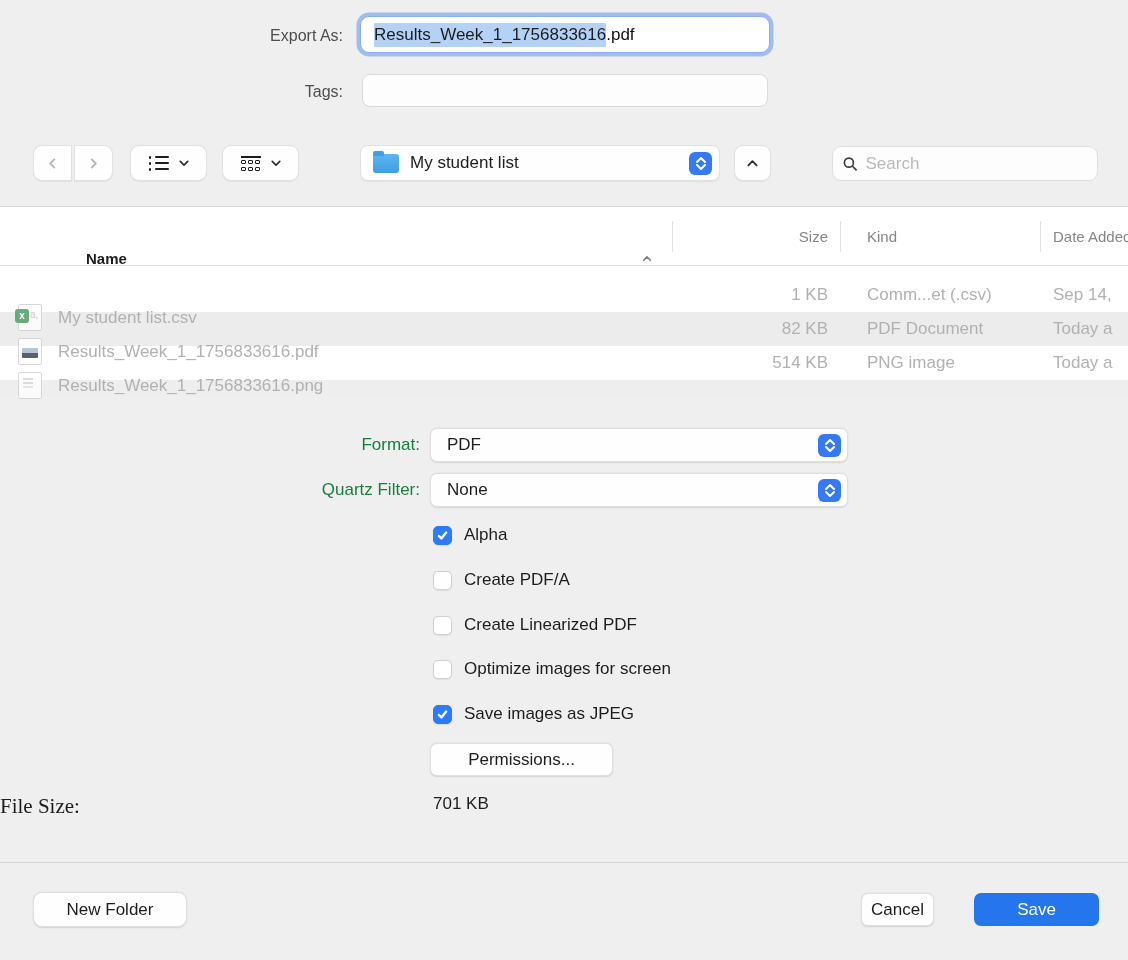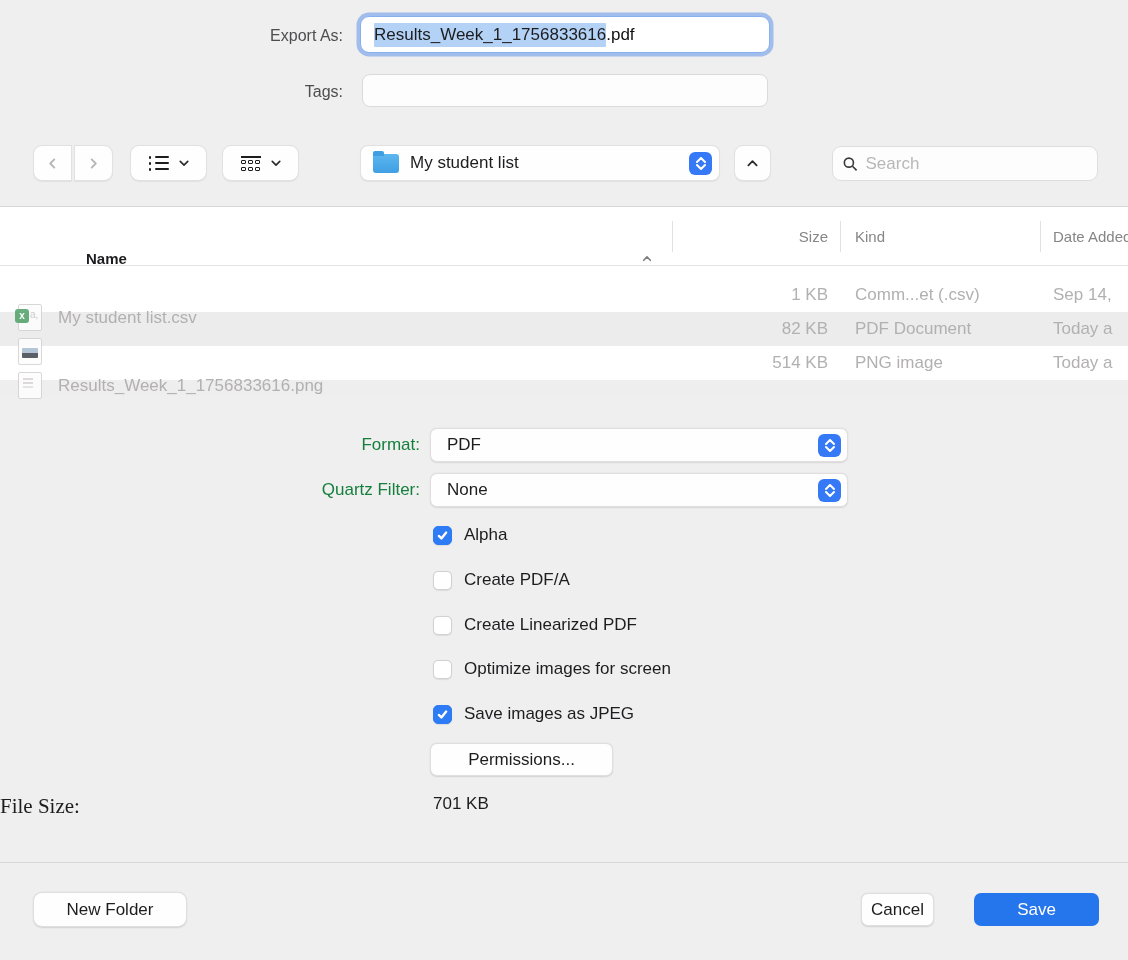--- a/index.html
+++ b/index.html
@@ -59,21 +59,21 @@
     font-family:"Liberation Sans","DejaVu Sans",sans-serif; color:#333; }
   .search-field input::placeholder { color:#b9b7b7; }
   .mag { width:16px; height:16px; stroke:#3a3a3c; stroke-width:1.8; fill:none; }
 
   
   .list-section { position:absolute; left:0; top:206px; width:1128px; height:190px; background:#fff;
     border-top:1px solid #d8d6d6; border-bottom:1px solid #d8d6d6; }
   .list-header { position:relative; height:59px; border-bottom:1px solid #e4e2e2; display:flex; align-items:center; }
   .col-name { width:672px; padding-left:86px; position:relative;margin-top:45px; }
   .col-size { width:168px; padding-right:12px; text-align:right; }
-  .col-kind { width:200px; padding-left:15px; }
+  .col-kind { width:200px; padding-left:27px; }
   .col-date { width:88px; padding-left:13px; overflow:hidden; white-space:nowrap; }
   .list-header .col-name { font-weight:bold; font-size:15px; color:#1d1d1f; }
   .hdr-dim { font-size:15px; color:#868686; font-weight:normal; }
   .vdiv { position:absolute; top:14px; width:1px; height:31px; background:#e2e0e0; }
   .sort-chevron { position:absolute; right:20px; top:50%; transform:translateY(-50%); }
 
   .list-body { position:relative; padding-top:12px; }
   .file-row { display:flex; align-items:center; height:34px; font-size:17px; color:#b2b0b0; }
   .file-row.alt { background:#ececec; }
   .file-row .col-name { display:flex; align-items:center; padding-left:18px; }
@@ -213,20 +213,21 @@
           <span class="ficon csv"></span>
           <span class="fname">My student list.csv</span>
         </div>
         <div class="col-size">1 KB</div>
         <div class="col-kind">Comm...et (.csv)</div>
         <div class="col-date">Sep 14,</div>
       </div>
       <div class="file-row alt">
         <div class="col-name">
           <span class="ficon pdf"></span>
+          <span class="fname">Results_Week_1_1756833616.pdf</span>
         </div>
         <div class="col-size">82 KB</div>
         <div class="col-kind">PDF Document</div>
         <div class="col-date">Today a</div>
       </div>
       <div class="file-row">
         <div class="col-name">
           <span class="ficon png"></span>
           <span class="fname">Results_Week_1_1756833616.png</span>
         </div>

